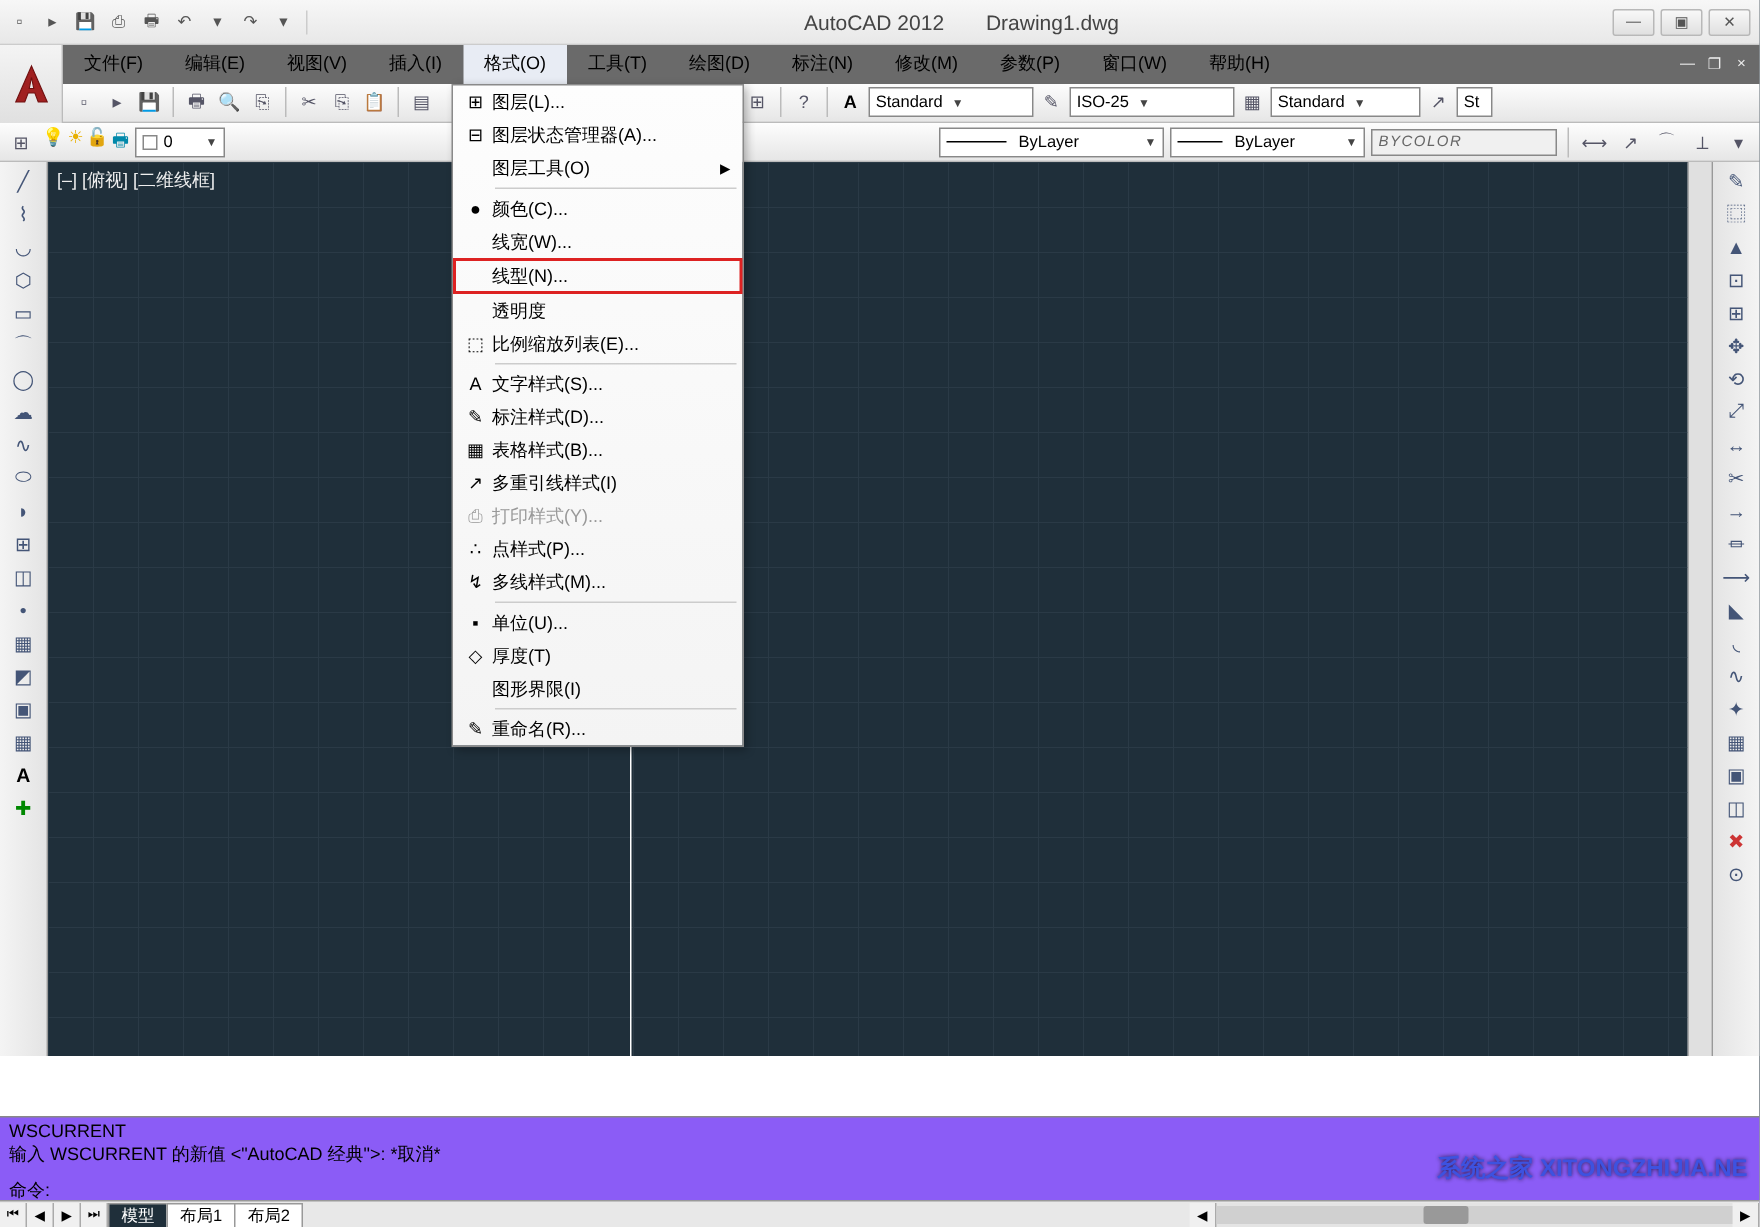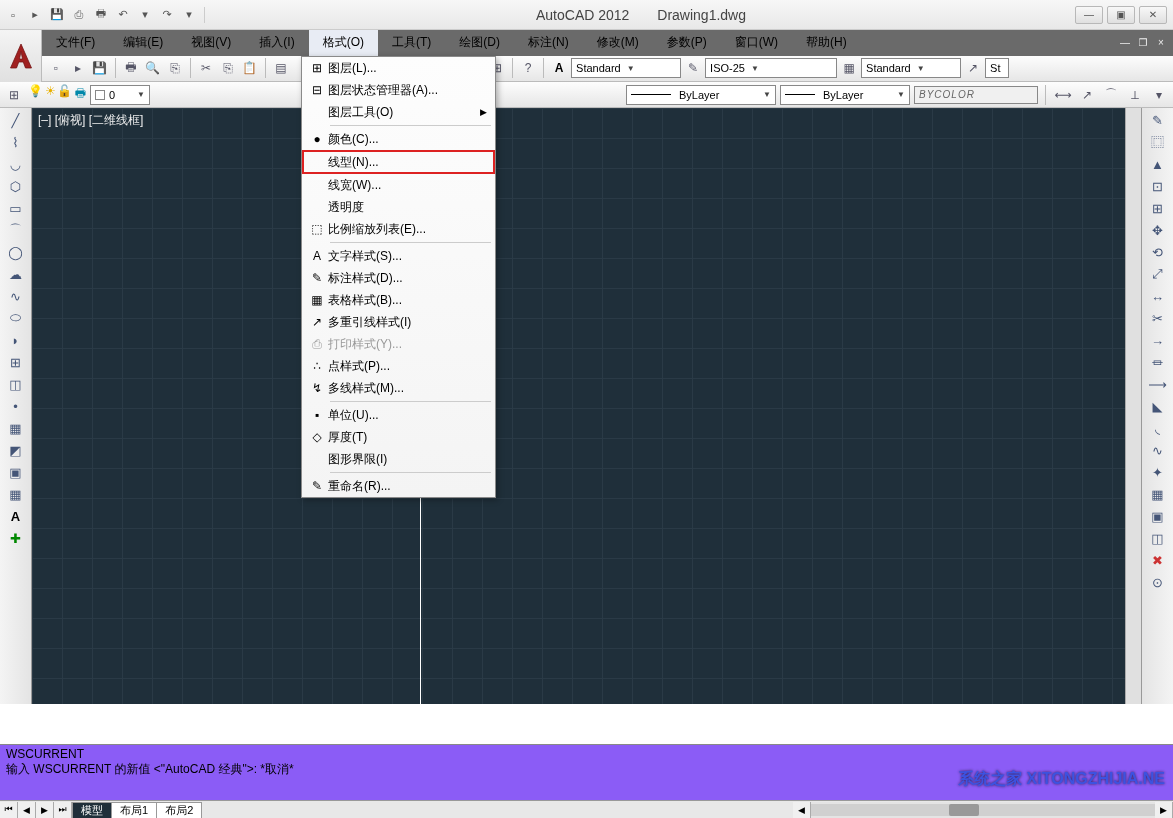--- a/index.html
+++ b/index.html
@@ -152,21 +152,21 @@
       <span class="tb-btn">⊞</span>
       <span class="tb-sep"></span>
       <span class="tb-btn">?</span>
       <span class="tb-sep"></span>
       <span class="tb-btn" style="color:#000;font-weight:bold">A</span>
       <div class="combo" style="width:110px">
           <span>Standard</span>
           <span class="arrow">▼</span>
         </div>
       <span class="tb-btn">✎</span>
-      <div class="combo" style="width:132px">
+      <div class="combo" style="width:110px">
           <span>ISO-25</span>
           <span class="arrow">▼</span>
         </div>
       <span class="tb-btn">▦</span>
       <div class="combo" style="width:100px">
           <span>Standard</span>
           <span class="arrow">▼</span>
         </div>
       <span class="tb-btn">↗</span>
       <div class="combo" style="width:24px">
@@ -302,27 +302,27 @@
     <div class="dd-item">
       <span class="dd-icon"></span>
       <span>图层工具(O)</span>
       <span class="dd-sub">▶</span>
     </div>
     <div class="dd-sep"></div>
     <div class="dd-item">
       <span class="dd-icon">●</span>
       <span>颜色(C)...</span>
     </div>
+    <div class="dd-item">
+      <span class="dd-icon"></span>
+      <span>线宽(W)...</span>
+    </div>
     <div class="dd-item highlight">
       <span class="dd-icon"></span>
       <span>线型(N)...</span>
-    </div>
-    <div class="dd-item">
-      <span class="dd-icon"></span>
-      <span>线宽(W)...</span>
     </div>
     <div class="dd-item">
       <span class="dd-icon"></span>
       <span>透明度</span>
     </div>
     <div class="dd-item">
       <span class="dd-icon">⬚</span>
       <span>比例缩放列表(E)...</span>
     </div>
     <div class="dd-sep"></div>
@@ -371,19 +371,20 @@
     <div class="dd-item">
       <span class="dd-icon">✎</span>
       <span>重命名(R)...</span>
     </div>
   </div>
 
 <div class="cmdarea">
   <div class="cmdline">WSCURRENT</div>
   <div class="cmdline">输入 WSCURRENT 的新值 &lt;"AutoCAD 经典"&gt;: *取消*</div>
   <div style="flex:1"></div>
+  <div class="cmdline">命令:</div>
 </div>
 
 <div class="statusbar">
   <span>加载并设置线型</span>
 </div>
 
 <div class="watermark">系统之家 XITONGZHIJIA.NE</div>
 
 </body></html>

